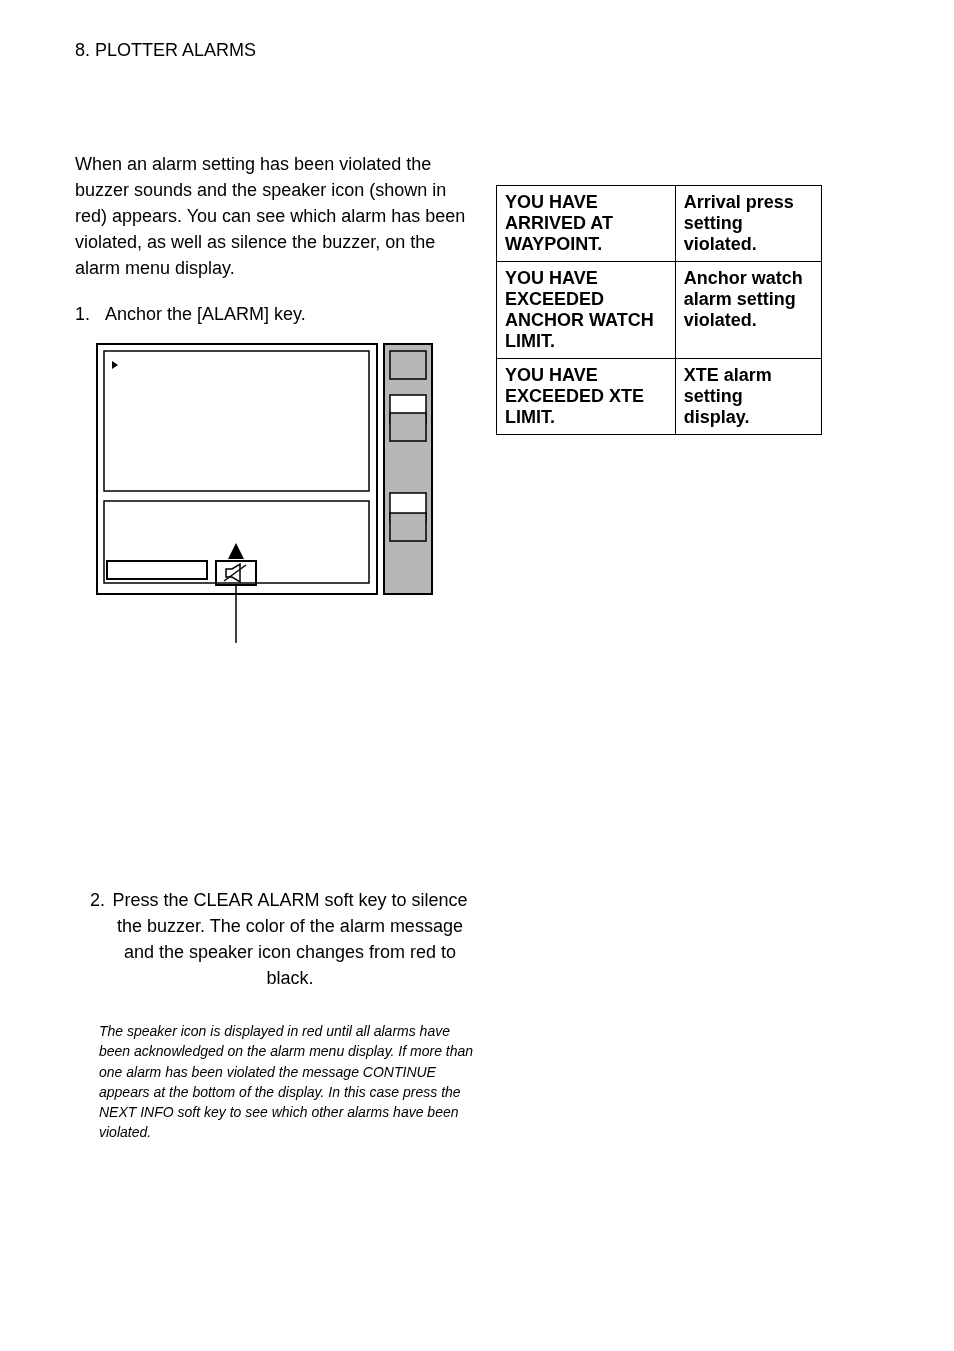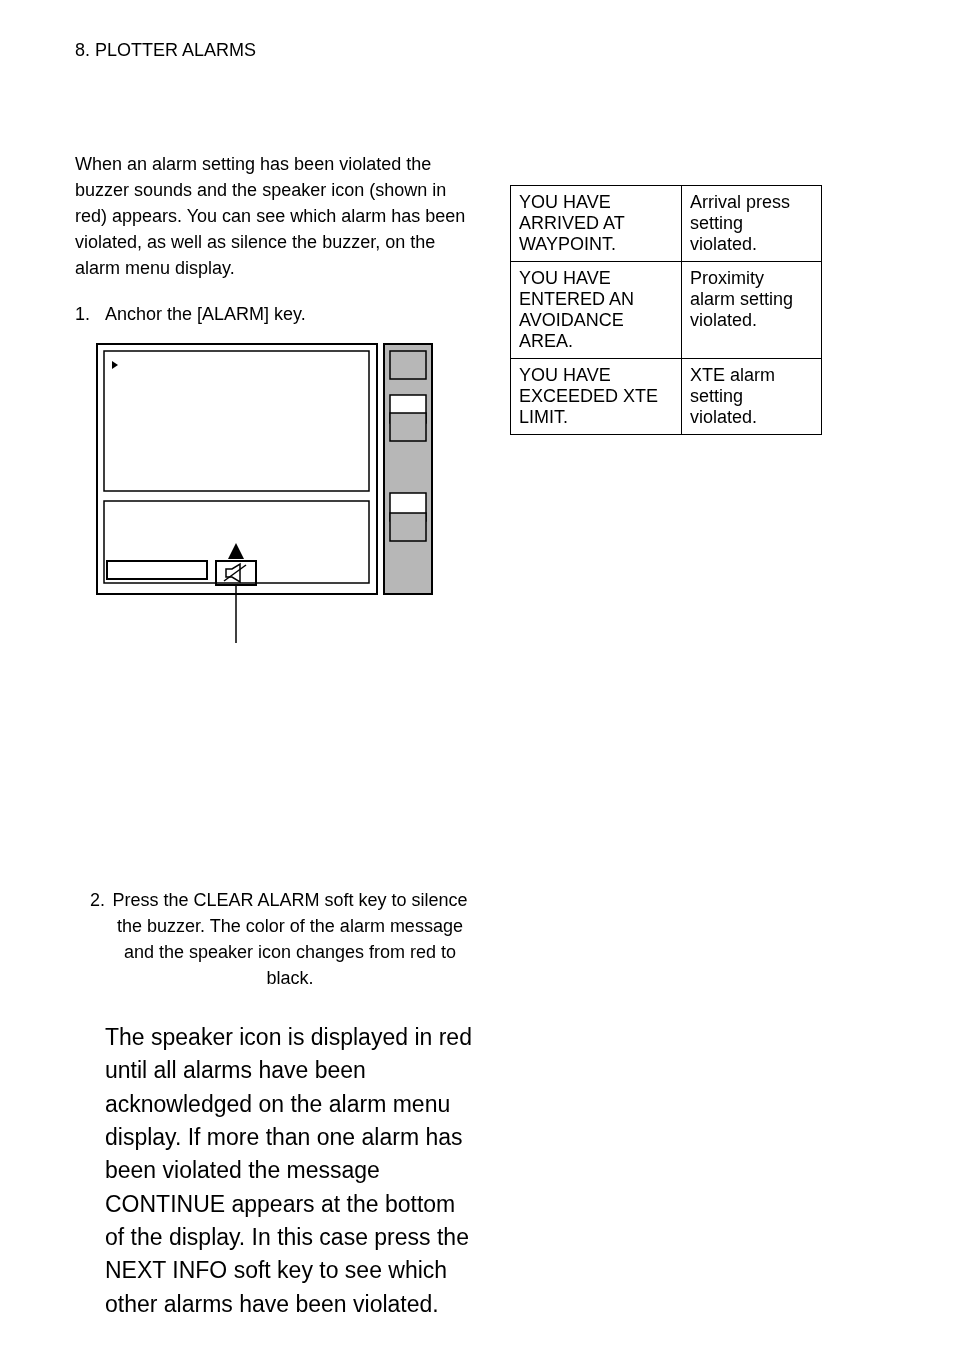--- a/index.html
+++ b/index.html
@@ -15,21 +15,21 @@
     box-sizing: border-box;
     padding: 40px 60px 40px 75px;
     position: relative;
   }
   .header {
     font-size: 18px;
     margin-bottom: 90px;
   }
   .columns {
     display: flex;
-    gap: 35px;
+    gap: 21px;
   }
   .col-left {
     width: 400px;
     flex-shrink: 0;
   }
   .col-right {
     flex: 1;
   }
   .para {
     font-size: 18px;
@@ -52,21 +52,21 @@
     border-collapse: collapse;
     width: 100%;
     margin-top: 8px;
   }
   .table td, .table th {
     border: 1px solid #000;
     font-size: 18px;
     padding: 6px 8px;
     vertical-align: top;
     text-align: left;
-    font-weight: normal;
+    font-weight: bold;
   }
   .table thead th {
     border-top: none;
     border-left: none;
     border-right: none;
     border-bottom: 1px solid #000;
     padding-top: 0;
     height: 20px;
   }
   .table thead {
@@ -76,23 +76,24 @@
   .diagram-wrap {
     margin: 15px 0 40px 21px;
     position: relative;
     width: 340px;
   }
   .big-step2 {
     margin-top: 230px;
     text-align: center;
   }
   .note-indent {
-    margin-left: 30px;
-    font-size: 23px;
+    margin-left: 24px;
+    font-size: 14px;
     line-height: 1.45;
+    font-style: italic;
   }
 </style>
 </head>
 <body>
 
 <div class="page">
   <div class="header">8. PLOTTER ALARMS</div>
 
   <div class="columns">
 
@@ -152,24 +153,24 @@
             <th style="width:55%"></th>
             <th></th>
           </tr>
         </thead>
         <tbody>
           <tr>
             <td>YOU HAVE ARRIVED AT WAYPOINT.</td>
             <td>Arrival press setting violated.</td>
           </tr>
           <tr>
-            <td>YOU HAVE ENTERED AN AVOIDANCE AREA.</td>
-            <td>Proximity alarm setting violated.</td>
+            <td>YOU HAVE EXCEEDED ANCHOR WATCH LIMIT.</td>
+            <td>Anchor watch alarm setting violated.</td>
           </tr>
           <tr>
             <td>YOU HAVE EXCEEDED XTE LIMIT.</td>
-            <td>XTE alarm setting violated.</td>
+            <td>XTE alarm setting display.</td>
           </tr>
         </tbody>
       </table>
     </div>
   </div>
 </div>
 
 </body></html>

